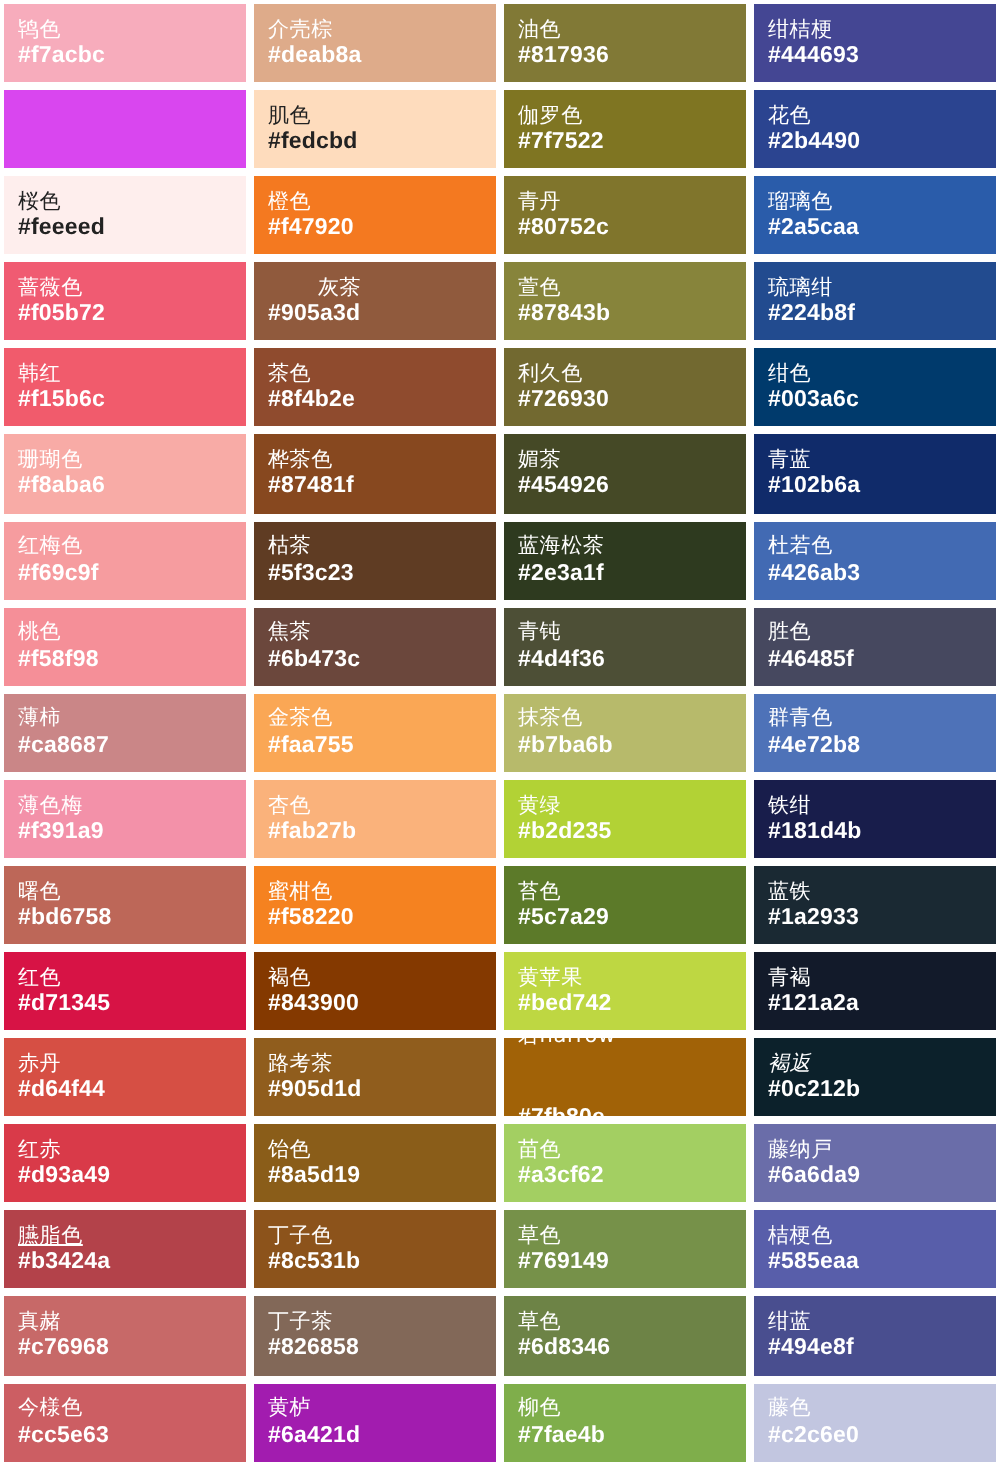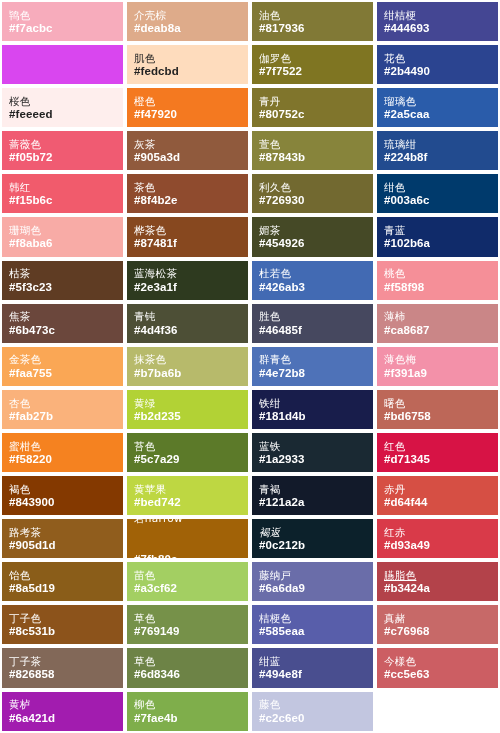--- a/index.html
+++ b/index.html
@@ -98,21 +98,21 @@
     </div>
     <div class="swatch" style="background-color: rgb(42, 92, 170);">
       <div class="swatch-name" style="color: rgb(255, 255, 255);">瑠璃色</div>
       <div class="swatch-hex" style="color: rgb(255, 255, 255);">#2a5caa</div>
     </div>
     <div class="swatch" style="background-color: rgb(240, 91, 114);">
       <div class="swatch-name" style="color: rgb(255, 255, 255);">蔷薇色</div>
       <div class="swatch-hex" style="color: rgb(255, 255, 255);">#f05b72</div>
     </div>
     <div class="swatch" style="background-color: rgb(144, 90, 61);">
-      <div class="swatch-name" style="color: rgb(255, 255, 255);">灰茶</div>
+      <div class="swatch-name" style="color: rgb(255, 255, 255); margin-left: 25px;">灰茶</div>
       <div class="swatch-hex" style="color: rgb(255, 255, 255);">#905a3d</div>
     </div>
     <div class="swatch" style="background-color: rgb(135, 132, 59);">
       <div class="swatch-name" style="color: rgb(255, 255, 255);">萱色</div>
       <div class="swatch-hex" style="color: rgb(255, 255, 255);">#87843b</div>
     </div>
     <div class="swatch" style="background-color: rgb(34, 75, 143);">
       <div class="swatch-name" style="color: rgb(255, 255, 255);">琉璃绀</div>
       <div class="swatch-hex" style="color: rgb(255, 255, 255);">#224b8f</div>
     </div>
@@ -141,20 +141,24 @@
       <div class="swatch-hex" style="color: rgb(255, 255, 255);">#87481f</div>
     </div>
     <div class="swatch" style="background-color: rgb(69, 73, 38);">
       <div class="swatch-name" style="color: rgb(255, 255, 255);">媚茶</div>
       <div class="swatch-hex" style="color: rgb(255, 255, 255);">#454926</div>
     </div>
     <div class="swatch" style="background-color: rgb(16, 43, 106);">
       <div class="swatch-name" style="color: rgb(255, 255, 255);">青蓝</div>
       <div class="swatch-hex" style="color: rgb(255, 255, 255);">#102b6a</div>
     </div>
+    <div class="swatch" style="background-color: rgb(246, 156, 159);">
+      <div class="swatch-name" style="color: rgb(255, 255, 255);">红梅色</div>
+      <div class="swatch-hex" style="color: rgb(255, 255, 255);">#f69c9f</div>
+    </div>
     <div class="swatch" style="background-color: rgb(95, 60, 35);">
       <div class="swatch-name" style="color: rgb(255, 255, 255);">枯茶</div>
       <div class="swatch-hex" style="color: rgb(255, 255, 255);">#5f3c23</div>
     </div>
     <div class="swatch" style="background-color: rgb(46, 58, 31);">
       <div class="swatch-name" style="color: rgb(255, 255, 255);">蓝海松茶</div>
       <div class="swatch-hex" style="color: rgb(255, 255, 255);">#2e3a1f</div>
     </div>
     <div class="swatch" style="background-color: rgb(66, 106, 179);">
       <div class="swatch-name" style="color: rgb(255, 255, 255);">杜若色</div>

